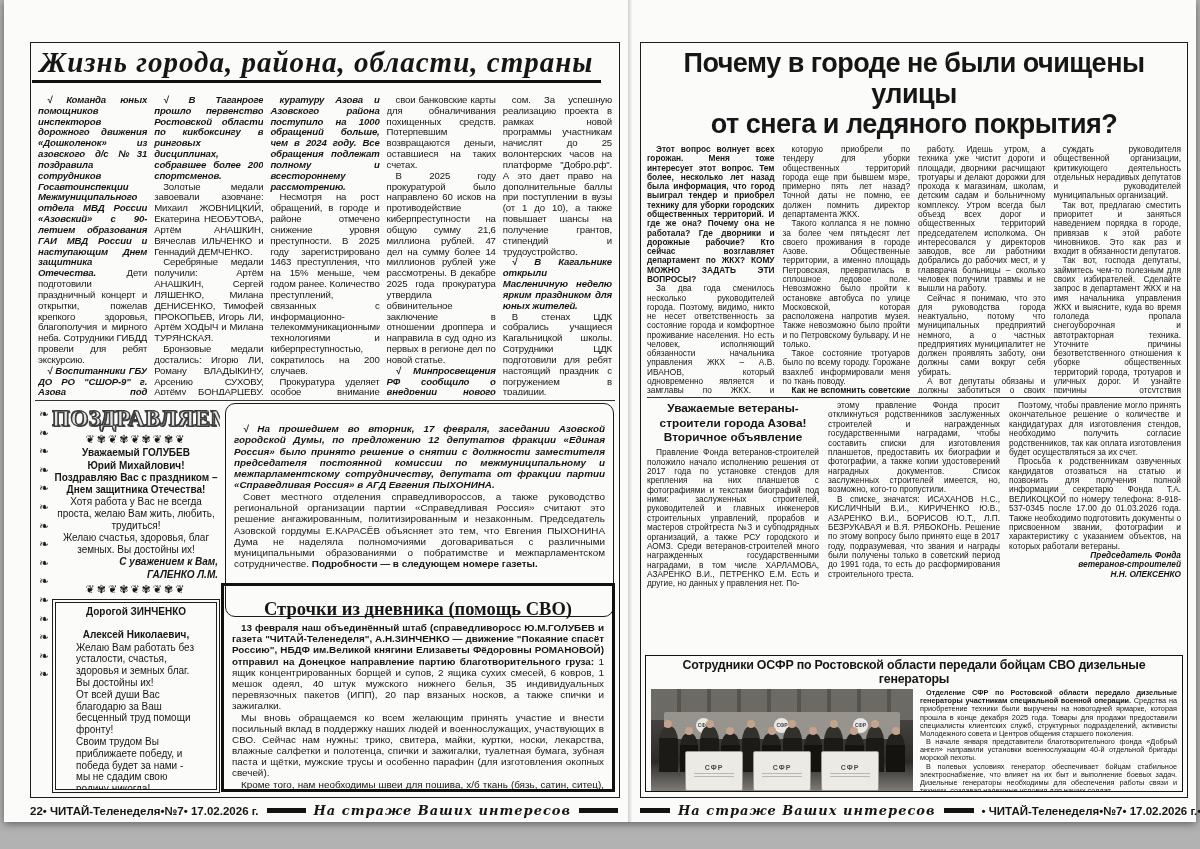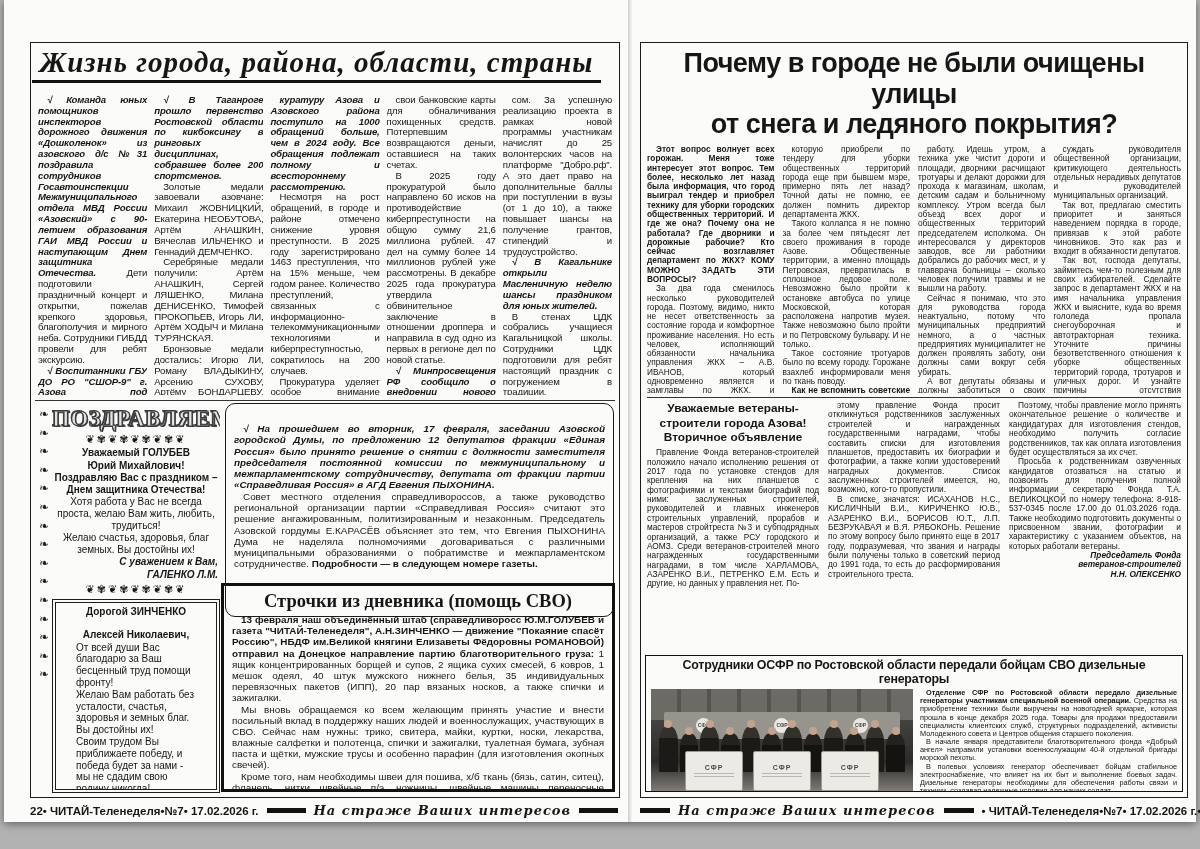--- a/index.html
+++ b/index.html
@@ -30,21 +30,21 @@
     color:#e4e4e4;-webkit-text-stroke:1.2px #3b3b3b;text-shadow:1px 1px 0 #3b3b3b,-1px -1px 0 #3b3b3b;
     margin-top:1px;letter-spacing:.5px;}
   .orn{text-align:center;font-size:11px;letter-spacing:2px;margin:1px 0;white-space:nowrap;overflow:hidden;}
   .greet{font-size:10px;line-height:1.16;padding:0 2px;}
   .greet p{margin:0 0 1px;}
   .greet2{border:4px double #1d1d1d;padding:3px 20px;margin-top:2px;flex:1;overflow:hidden;}
 
   .duma{position:absolute;top:360px;left:194px;right:5px;height:174px;border:1.3px solid #1a1a1a;
     border-radius:10px;padding:19px 8px;font-size:9.9px;line-height:1.14;text-align:justify;overflow:hidden;}
   .svo{position:absolute;top:540px;left:190px;right:4px;bottom:5px;border:3px solid #111;
-    padding:5px 8px 3px;overflow:hidden;}
+    padding:13px 8px 3px;overflow:hidden;}
   .svo-title{font-family:"Liberation Serif",serif;font-weight:bold;font-size:18.5px;text-align:center;
     margin:0 0 2px;}
   .svo-body{font-size:9.9px;line-height:1.13;text-align:justify;overflow:hidden;}
 
   
   .rp-headline{position:absolute;top:5px;left:0;right:0;text-align:center;font-weight:bold;
     font-size:27px;line-height:1.13;letter-spacing:-.5px;}
   .rp-cols{position:absolute;top:102px;left:6px;right:6px;height:248px;display:flex;gap:8px;}
   .rp-cols .col{flex:1;overflow:hidden;font-size:8.3px;line-height:1.12;text-align:justify;}
   .vet{position:absolute;top:354px;left:6px;right:6px;height:254px;border-top:1.2px solid #333;
@@ -116,21 +116,21 @@
           <p><span>Несмотря на рост обращений, в городе и районе отмечено снижение уровня преступности. В 2025 году зарегистрировано 1463 преступления, что на 15% меньше, чем годом ранее. Количество преступлений, связанных с информационно-телекоммуникационными технологиями и киберпреступностью, сократилось на 200 случаев.</span></p>
           <p><span>Прокуратура уделяет особое внимание защите прав инвалидов, пенсионеров, многодетных семей, участников СВО и членов их семей. Также в центре внимания — пострадавшие от телефонных мошенников. Активно ведется борьба с дропперами — лицами, предоставляющими</span></p>
         </div>
       <div class="col">
           <p><span>свои банковские карты для обналичивания похищенных средств. Потерпевшим возвращаются деньги, оставшиеся на таких счетах.</span></p>
           <p><span>В 2025 году прокуратурой было направлено 60 исков на противодействие киберпреступности на общую сумму 21,6 миллиона рублей. 47 дел на сумму более 14 миллионов рублей уже рассмотрены. В декабре 2025 года прокуратура утвердила обвинительное заключение в отношении дроппера и направила в суд одно из первых в регионе дел по новой статье.</span></p>
           <p><span style="font-weight: 700; font-style: italic;">√ Минпросвещения РФ сообщило о внедрении нового направления — «обучение служением».</span></p>
         </div>
       <div class="col">
           <p><span>сом. За успешную реализацию проекта в рамках новой программы участникам начислят до 25 волонтерских часов на платформе "Добро.рф". А это дает право на дополнительные баллы при поступлении в вузы (от 1 до 10), а также повышает шансы на получение грантов, стипендий и трудоустройство.</span></p>
-          <p><span style="font-weight: 700; font-style: italic;">√ В Кагальнике открыли Масленичную неделю шансы праздником для юных жителей.</span></p>
+          <p><span style="font-weight: 700; font-style: italic;">√ В Кагальнике открыли Масленичную неделю ярким праздником для юных жителей.</span></p>
           <p><span>В стенах ЦДК собрались учащиеся Кагальницкой школы. Сотрудники ЦДК подготовили для ребят настоящий праздник с погружением в традиции.</span></p>
         </div>
     </div>
 
     <div class="lp-divider"></div>
 
     <div class="congrats">
       <div class="side">❧
 ❧
 ❧
@@ -155,22 +155,22 @@
             <p style="text-align: center; text-indent: 0px;"><span style="font-weight: 700;">Поздравляю Вас с праздником – Днем защитника Отечества!</span></p>
             <p style="text-align: center; text-indent: 0px;"><span>Хотя работа у Вас не всегда проста, желаю Вам жить, любить, трудиться!</span></p>
             <p style="text-align: center; text-indent: 0px;"><span>Желаю счастья, здоровья, благ земных. Вы достойны их!</span></p>
             <p style="text-align: right; text-indent: 0px;"><span style="font-weight: 700; font-style: italic;">С уважением к Вам,</span></p>
             <p style="text-align: right; text-indent: 0px;"><span style="font-weight: 700; font-style: italic;">ГАЛЕНКО Л.М.</span></p>
           </div>
         <div class="orn">❦✾❦✾❦✾❦✾❦</div>
         <div class="greet greet2">
             <p style="text-align: center; text-indent: 0px;"><span style="font-weight: 700;">Дорогой ЗИНЧЕНКО</span></p>
             <p style="text-align: center; text-indent: 0px; margin-top: 12px;"><span style="font-weight: 700;">Алексей Николаевич,</span></p>
+            <p><span>Желаю Вам работать без усталости, счастья, здоровья и земных благ. Вы достойны их!</span></p>
             <p><span>От всей души Вас благодарю за Ваш бесценный труд помощи фронту!</span></p>
-            <p><span>Желаю Вам работать без усталости, счастья, здоровья и земных благ. Вы достойны их!</span></p>
             <p><span>Своим трудом Вы приближаете победу, и победа будет за нами - мы не сдадим свою родину никогда!</span></p>
             <p style="text-align: center; text-indent: 0px;"><span style="font-weight: 700; font-style: italic;">С большим уважением к Вам, ГАЛЕНКО Людмила Михайловна</span></p>
           </div>
       </div>
     </div>
 
     <div class="duma textflow">
         <p><span style="font-weight: 700; font-style: italic;">√ На прошедшем во вторник, 17 февраля, заседании Азовской городской Думы, по предложению 12 депутатов фракции «Единая Россия» было принято решение о снятии с должности заместителя председателя постоянной комиссии по межмуниципальному и межпарламентскому сотрудничеству, депутата от фракции партии «Справедливая Россия» в АГД Евгения ПЫХОНИНА.</span></p>
         <p><span>Совет местного отделения справедливороссов, а также руководство региональной организации партии «Справедливая Россия» считают это решение ангажированным, политизированным и незаконным. Председатель Азовской гордумы Е.КАРАСЁВ объясняет это тем, что Евгения ПЫХОНИНА Дума не наделяла полномочиями договариваться с различными муниципальными образованиями о побратимстве и межпарламентском сотрудничестве.</span><span style="font-weight: 700;"> Подробности — в следующем номере газеты.</span></p>
       </div>

